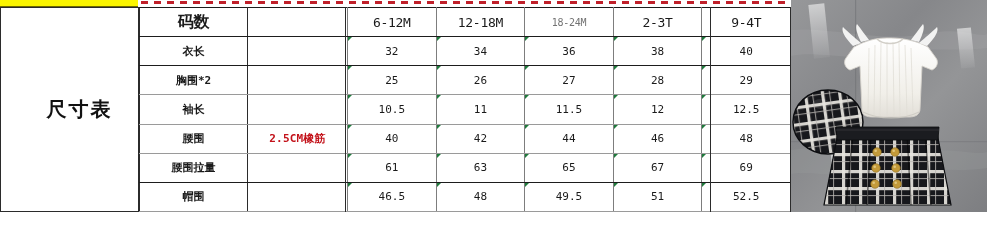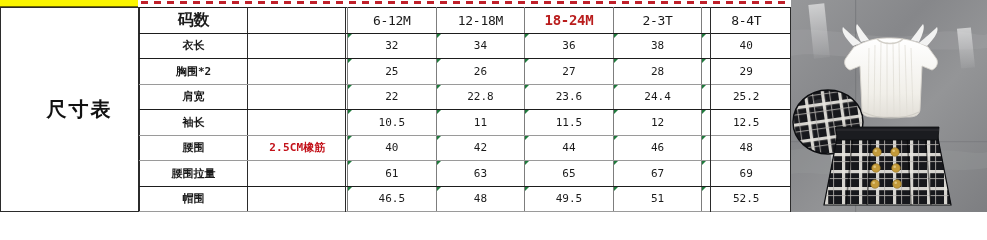--- a/index.html
+++ b/index.html
@@ -96,23 +96,23 @@
     color:#1a1a1a;
     letter-spacing:-0.3px;
   }
   .hdr .col-label{
     font-family:"DejaVu Sans","Liberation Sans",sans-serif;
     font-size:16px;
     font-weight:700;
     margin-top:42px;
   }
   .hdr .is-bold{
-    font-weight:700;
-    font-size:14px;
-    color:#b91c1c;
+    font-weight:400;
+    font-size:10px;
+    color:#737373;
   }
 
   .note-red{
     color:#c3121a;
     font-weight:700;
     font-size:11px;
     font-family:"DejaVu Sans Mono","Liberation Mono",monospace;
     letter-spacing:0.2px;
   }
 
@@ -159,48 +159,39 @@
 
   <table class="size-table">
     <tbody id="tbody">
         <tr class="hdr hard">
           <td class="col-label">码数</td>
           <td class="col-note"></td>
           <td class="col-size">6-12M</td>
           <td class="col-size">12-18M</td>
           <td class="col-size is-bold">18-24M</td>
           <td class="col-size">2-3T</td>
-          <td class="col-size">8-4T</td>
+          <td class="col-size">9-4T</td>
         </tr>
         <tr class="hard">
           <td class="col-label">衣长</td>
           <td class="col-note"></td>
           <td class="col-size mark">32</td>
           <td class="col-size mark">34</td>
           <td class="col-size mark">36</td>
           <td class="col-size mark">38</td>
           <td class="col-size mark">40</td>
         </tr>
         <tr class="soft">
           <td class="col-label">胸围*2</td>
           <td class="col-note"></td>
           <td class="col-size mark">25</td>
           <td class="col-size mark">26</td>
           <td class="col-size mark">27</td>
           <td class="col-size mark">28</td>
           <td class="col-size mark">29</td>
-        </tr>
-        <tr class="hard">
-          <td class="col-label">肩宽</td>
-          <td class="col-note"></td>
-          <td class="col-size mark">22</td>
-          <td class="col-size mark">22.8</td>
-          <td class="col-size mark">23.6</td>
-          <td class="col-size mark">24.4</td>
-          <td class="col-size mark">25.2</td>
         </tr>
         <tr class="soft">
           <td class="col-label">袖长</td>
           <td class="col-note"></td>
           <td class="col-size mark">10.5</td>
           <td class="col-size mark">11</td>
           <td class="col-size mark">11.5</td>
           <td class="col-size mark">12</td>
           <td class="col-size mark">12.5</td>
         </tr>

